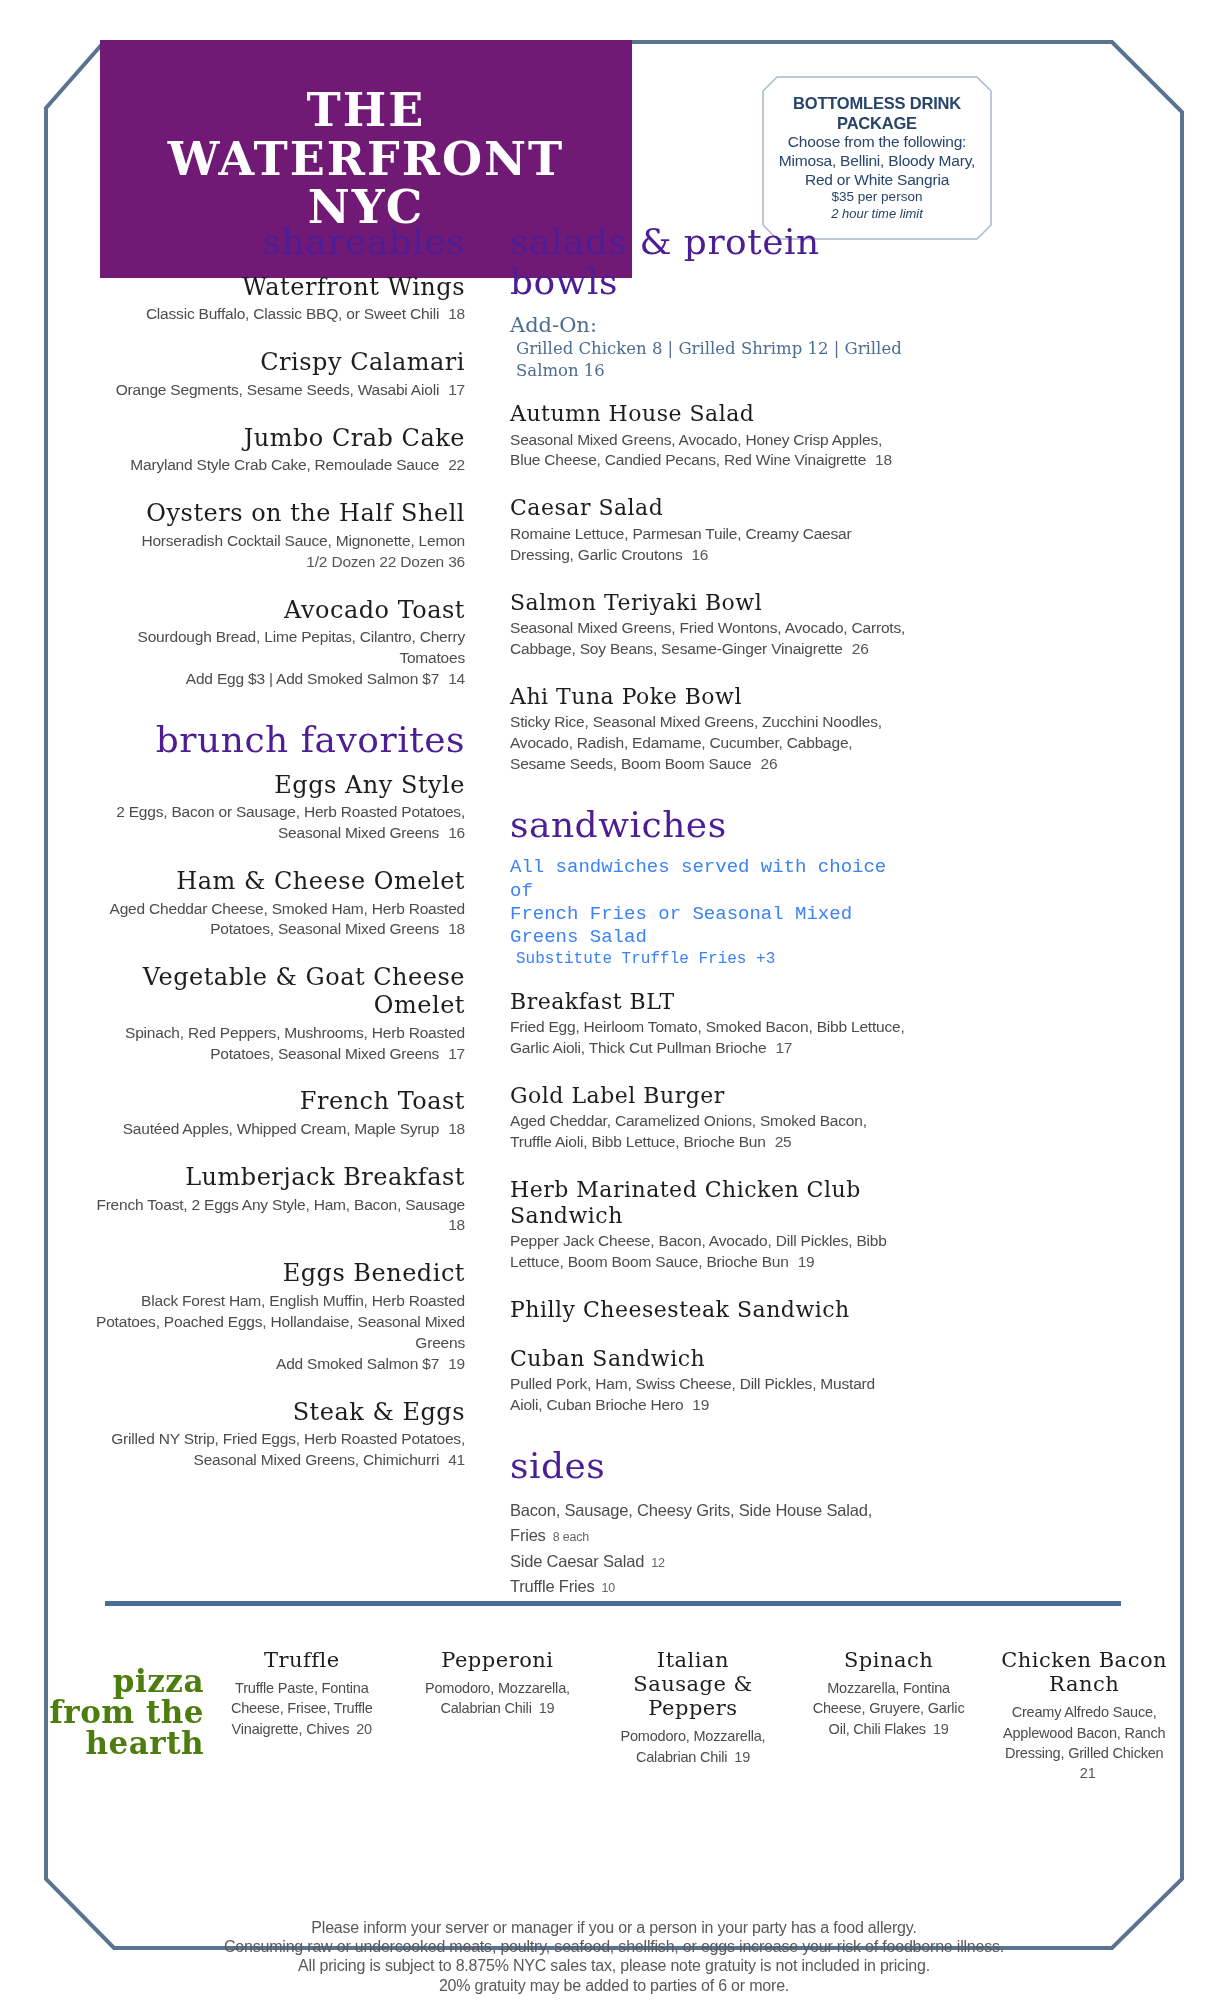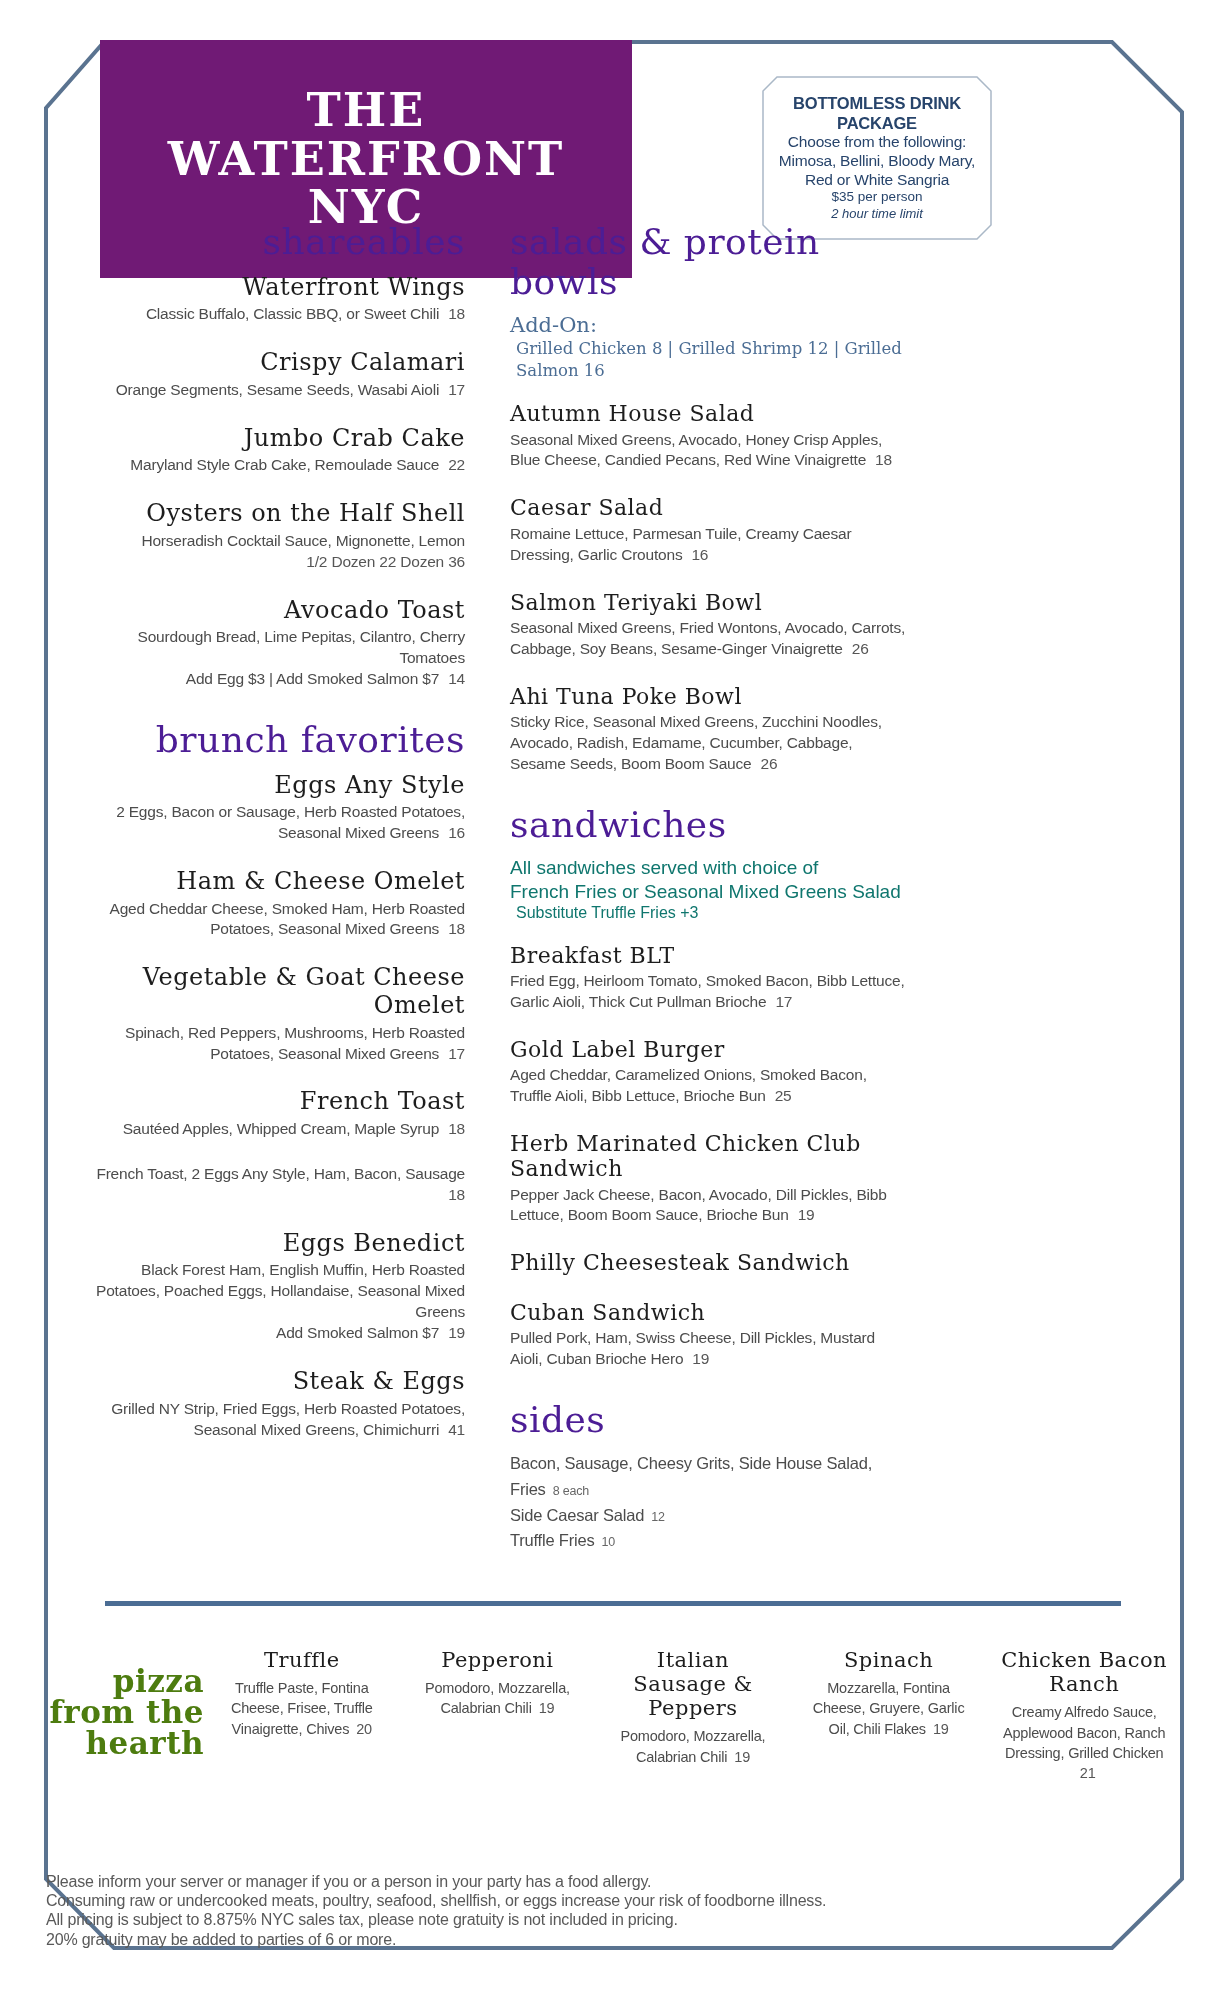--- a/index.html
+++ b/index.html
@@ -33,41 +33,41 @@
   .mi-name{font-family:"DejaVu Serif",serif;font-size:24px;line-height:1.15;color:#1d1d1d;
            letter-spacing:0.5px;margin-bottom:3px;}
   .col-right .mi-name{font-size:22px;}
   .mi-desc{font-size:15.5px;line-height:1.35;color:#4c4c4c;letter-spacing:-0.2px;}
   .pr{margin-left:9px;color:#565656;display:inline-block;}
 
   .addon{margin:0 0 20px 0;color:#4b6d94;font-family:"DejaVu Serif",serif;}
   .addon-label{font-size:21px;line-height:1.2;display:block;}
   .addon-opts{font-size:16.5px;line-height:1.3;display:block;margin-left:6px;}
 
-  .sand-note{margin:0 0 20px 0;color:#0f766e;font-family:Liberation Sans, sans-serif;}
+  .sand-note{margin:0 0 20px 0;color:#3b82f6;font-family:Liberation Mono, monospace;}
   .note-big{font-size:19px;line-height:1.22;display:block;}
   .note-small{font-size:16px;line-height:1.25;display:block;margin-left:6px;}
 
   .sides-list{margin-top:4px;}
   .side-line{font-size:16.5px;line-height:1.55;color:#4c4c4c;letter-spacing:-0.2px;}
   .side-line .pr{font-size:12.5px;color:#666;margin-left:7px;}
 
   
   .rule{position:absolute;left:105px;top:1601px;width:1016px;height:5px;background:#4b6d94;}
   .pizza-band{position:absolute;left:46px;top:1648px;width:1136px;display:flex;align-items:flex-start;}
   .pz-head{width:158px;text-align:right;font-family:"DejaVu Serif",serif;font-weight:bold;
            color:#4d7c0f;font-size:31px;line-height:1.0;letter-spacing:0.5px;padding-top:18px;}
   .pz-item{flex:1 1 0;padding:0 14px;text-align:center;}
   .pz-name{font-family:"DejaVu Serif",serif;font-size:21px;line-height:1.15;color:#1d1d1d;
            letter-spacing:0.5px;margin-bottom:6px;}
   .pz-desc{font-size:14.5px;line-height:1.4;color:#4c4c4c;letter-spacing:-0.2px;}
   .pz-desc .pr{font-size:14.5px;margin-left:7px;}
 
   
-  .footer{position:absolute;left:46px;top:1872px;width:1136px;
+  .footer{position:absolute;left:46px;top:1918px;width:1136px;text-align:center;
           color:#595959;font-size:16px;line-height:1.2;letter-spacing:-0.2px;}
 </style>
 </head>
 <body>
 
 <div class="page">
 
   <svg class="frame-svg" width="1228" height="2000" viewBox="0 0 1228 2000">
     <polygon points="104,42 1112,42 1182,112 1182,1879 1112,1948 114,1948 46,1879 46,108" fill="none" stroke="#5a7390" stroke-width="4"></polygon>
     <polygon points="777,77 977,77 991,91 991,225 977,239 777,239 763,225 763,91" fill="#ffffff" stroke="#aab8c7" stroke-width="1.5"></polygon>
@@ -125,20 +125,21 @@
     </div>
     <div class="mi">
       <div class="mi-name">Vegetable &amp; Goat Cheese Omelet</div>
       <div class="mi-desc"><span>Spinach, Red Peppers, Mushrooms, Herb Roasted Potatoes, Seasonal Mixed Greens</span><span class="pr">17</span></div>
     </div>
     <div class="mi">
       <div class="mi-name">French Toast</div>
       <div class="mi-desc"><span>Sautéed Apples, Whipped Cream, Maple Syrup</span><span class="pr">18</span></div>
     </div>
     <div class="mi">
+      <div class="mi-name">Lumberjack Breakfast</div>
       <div class="mi-desc"><span>French Toast, 2 Eggs Any Style, Ham, Bacon, Sausage</span><span class="pr">18</span></div>
     </div>
     <div class="mi">
       <div class="mi-name">Eggs Benedict</div>
       <div class="mi-desc"><span>Black Forest Ham, English Muffin, Herb Roasted Potatoes, Poached Eggs, Hollandaise, Seasonal Mixed Greens</span></div>
       <div class="mi-desc"><span>Add Smoked Salmon $7</span><span class="pr">19</span></div>
     </div>
     <div class="mi">
       <div class="mi-name">Steak &amp; Eggs</div>
       <div class="mi-desc"><span>Grilled NY Strip, Fried Eggs, Herb Roasted Potatoes, Seasonal Mixed Greens, Chimichurri</span><span class="pr">41</span></div>

